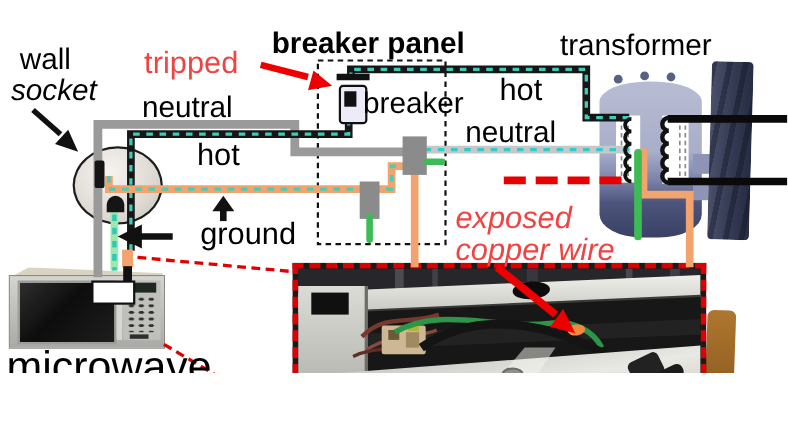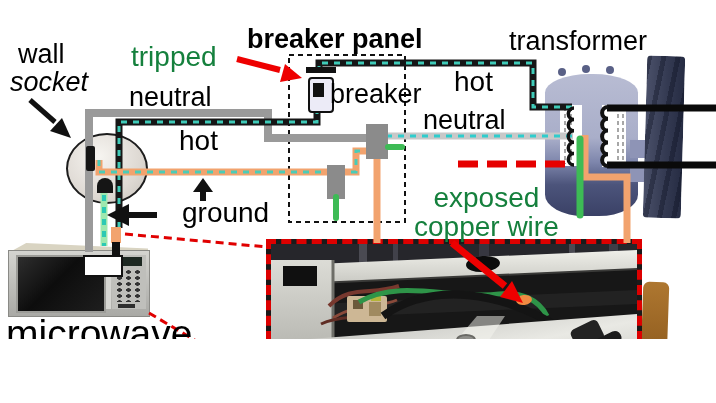--- a/index.html
+++ b/index.html
@@ -1,20 +1,20 @@
 <!DOCTYPE html>
 <html><head>
 <meta charset="utf-8">
 <style>
   html,body{margin:0;padding:0;background:#fff;}
   #stage{position:relative;width:716px;height:339px;background:#fff;overflow:hidden;
          font-family:"Liberation Sans",sans-serif;}
   .abs{position:absolute;}
   .lbl{position:absolute;font-size:27px;color:#000;line-height:1.04;white-space:nowrap;}
-  .red{color:#15803d;text-align:center;}
+  .red{color:#ef4444;}
   svg{display:block;}
   #overlay{position:absolute;left:0;top:0;pointer-events:none;}
 
   
   #socket{left:66px;top:133px;width:78px;height:67px;border-radius:50%;
           background:radial-gradient(circle at 40% 32%,#f6f4f0,#ded9d3 62%,#c6c2bb);
           border:2px solid #1d1d1d;}
 
   
   #microwave{left:8px;top:243px;width:140px;height:72px;}
@@ -247,21 +247,21 @@
   <div class="lbl" style="left:179px;top:126px;font-size:28px;">hot</div>
 
   <div class="lbl" style="left:330px;top:80px;">breaker</div>
 
   <div class="lbl" style="left:454px;top:67px;font-size:28px;">hot</div>
 
   <div class="lbl" style="left:423px;top:106px;">neutral</div>
 
   <div class="lbl" style="left:158px;top:198px;font-size:28px;margin-left:24px;">ground</div>
 
-  <div class="lbl red" style="left:414px;top:183px;font-size:28px;">
+  <div class="lbl red" style="left:414px;top:183px;font-size:28px;font-style:italic;">
     <div>exposed</div>
     <div>copper wire</div>
   </div>
 
   <div class="lbl" style="left:6px;top:314px;width:162px;text-align:left;font-size:39px;">
     <div>microwave</div>
     <div>oven</div>
   </div>
 
 </div>

